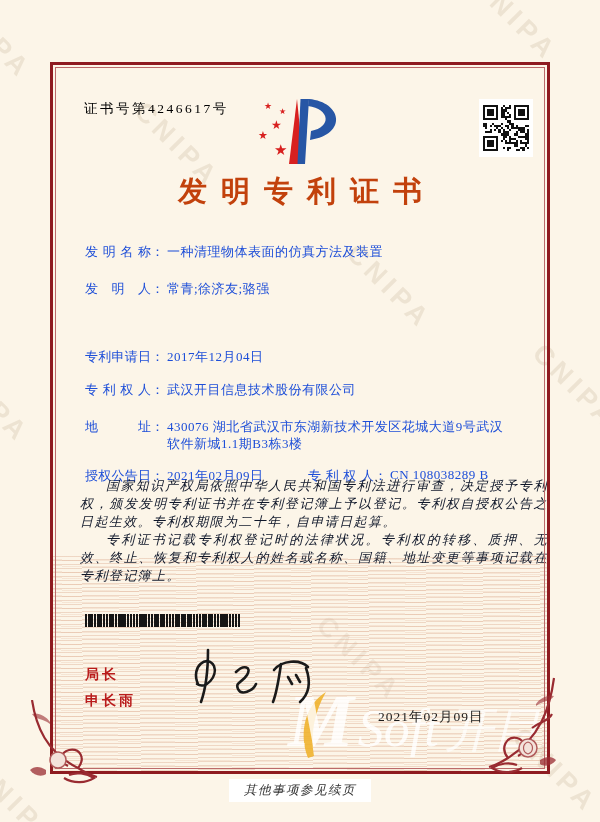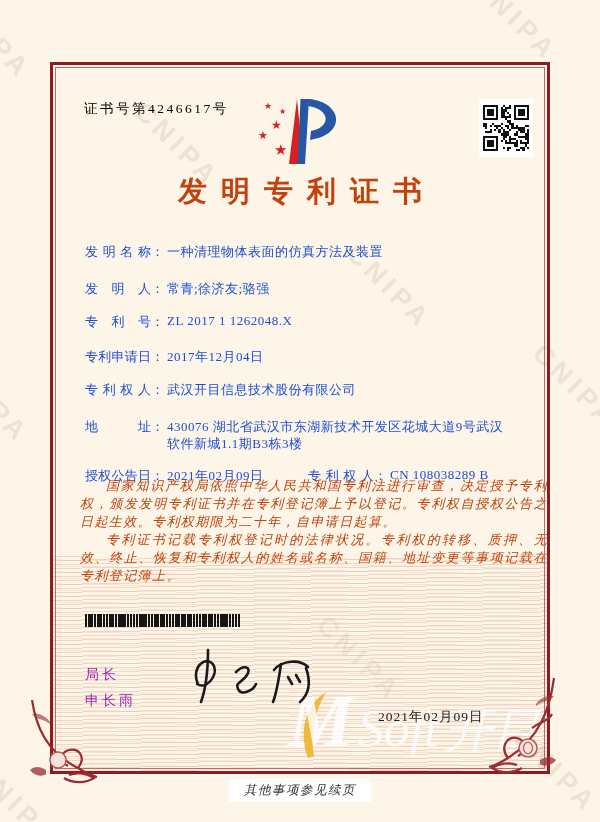--- a/index.html
+++ b/index.html
@@ -90,36 +90,36 @@
   .row-name  { top:243px; } .row-inventors { top:280px; }
   .row-patno { top:313px; } .row-filing { top:348px; }
   .row-owner { top:381px;font-family:Liberation Mono, monospace; } .row-addr { top:418px; }
   .row-grant { top:456px;margin-top:11px; }
   .row-addr .field-value { width:342px; line-height:17px; }
   .grant-no { position:absolute; left:223px; top:0; white-space:nowrap; }
 
   .paragraphs {
     position:absolute; left:80px; top:477px; width:468px;
     font-size:13px; line-height:18px; letter-spacing:1.4px;
-    font-style:italic; text-align:justify; color:#c2410c;
+    font-style:italic; text-align:justify; color:#0f172a;
   }
   .paragraphs p { text-indent:2em; }
 
   .barcode {
     position:absolute; left:85px; top:614px; width:156px; height:13px;
     background:
       repeating-linear-gradient(90deg,#151515 0 2px,transparent 2px 3px),
       repeating-linear-gradient(90deg,#151515 0 1px,transparent 1px 7px),
       repeating-linear-gradient(90deg,transparent 0 4px,#151515 4px 6px,transparent 6px 11px);
   }
 
   .signer {
     position:absolute; left:85px; top:661px;
     font-family:"Liberation Sans","DejaVu Sans",sans-serif;
-    font-weight:normal; font-size:14px; letter-spacing:3px; color:#a21caf; line-height:26px;
+    font-weight:bold; font-size:14px; letter-spacing:3px; color:#b91c1c; line-height:26px;
   }
   .signature { position:absolute; left:180px; top:644px; }
 
   .issue-date { position:absolute; left:378px; top:708px; font-size:13.5px; letter-spacing:1px; }
 
   .page-info {
     position:absolute; left:50px; top:782px; width:476px;
     text-align:center; font-size:16px; letter-spacing:1px; color:#4a4a4a;
   }
 
@@ -309,23 +309,20 @@
     </div>
 
     <div class="title">发明专利证书</div>
 
     <div class="field-row row-name">
       <span class="field-label">发明名称</span><span class="field-colon">：</span><span class="field-value">一种清理物体表面的仿真方法及装置</span>
     </div>
     <div class="field-row row-inventors">
       <span class="field-label">发明人</span><span class="field-colon">：</span><span class="field-value">常青;徐济友;骆强</span>
     </div>
-    <div class="field-row row-patno">
-      <span class="field-label">专利号</span><span class="field-colon">：</span><span class="field-value">ZL 2017 1 1262048.X</span>
-    </div>
     <div class="field-row row-filing">
       <span class="field-label">专利申请日</span><span class="field-colon">：</span><span class="field-value">2017年12月04日</span>
     </div>
     <div class="field-row row-owner">
       <span class="field-label">专利权人</span><span class="field-colon">：</span><span class="field-value">武汉开目信息技术股份有限公司</span>
     </div>
     <div class="field-row row-addr">
       <span class="field-label">地址</span><span class="field-colon">：</span><span class="field-value">430076 湖北省武汉市东湖新技术开发区花城大道9号武汉软件新城1.1期B3栋3楼</span>
     </div>
     <div class="field-row row-grant">

